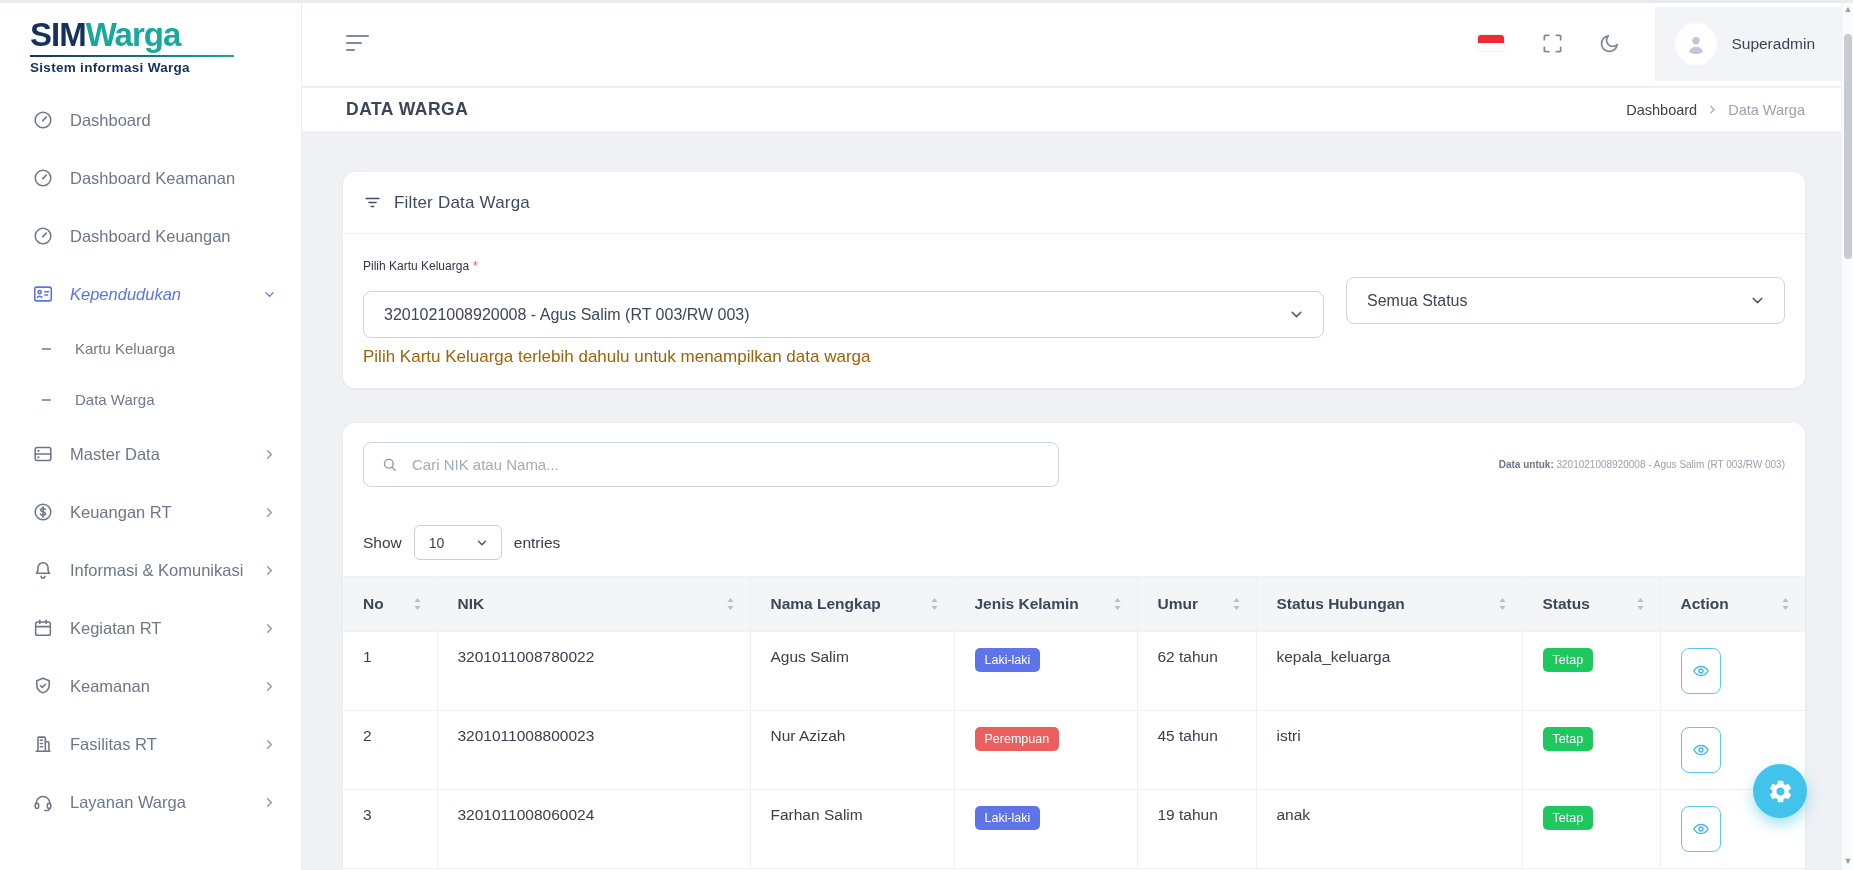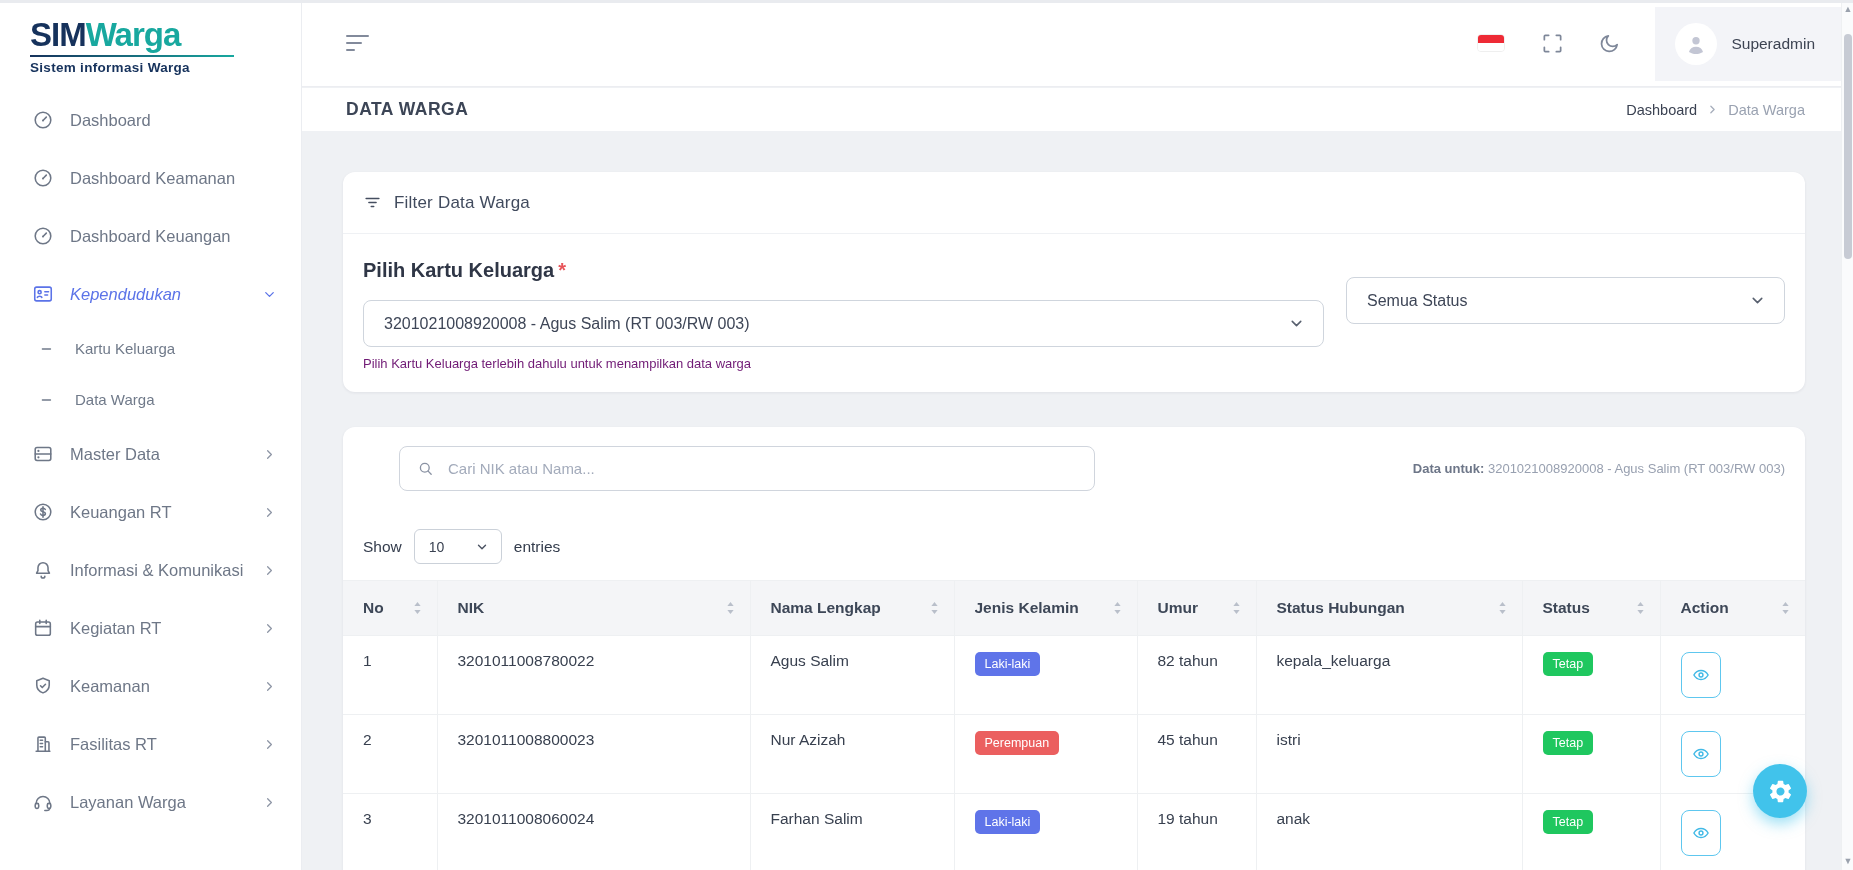--- a/index.html
+++ b/index.html
@@ -65,39 +65,39 @@
            padding:24px 48px 0 41px;overflow:hidden;}
   .card{background:#fff;border-radius:12px;box-shadow:0 1px 3px rgba(25,35,60,.07);}
   .fcard{margin-top:17px;}
   .fcard-head{display:flex;align-items:center;height:62px;padding:0 20px;border-bottom:1px solid #eff1f4;}
   .fcard-head .ficon{width:19px;height:19px;color:#454e60;margin-right:12px;display:flex;}
   .fcard-head .ficon svg{width:19px;height:19px;}
   .fcard-title{font-size:17px;font-weight:500;color:#414b5e;letter-spacing:.2px;}
   .fcard-body{display:flex;gap:22px;padding:25px 20px 21px;}
   .fg-left{width:961px;flex:none;}
   .fg-right{flex:1;}
-  .flabel{font-size:20px;font-weight:700;color:#2f3646;}
+  .flabel{font-size:12px;font-weight:400;color:#2f3646;}
   .req{color:#e8555a;margin-left:4px;}
   .select{margin-top:18px;height:47px;border:1px solid #cfd5dd;border-radius:8px;background:#fff;
           display:flex;align-items:center;justify-content:space-between;padding:0 18px 0 20px;
           font-size:16px;color:#3e4657;cursor:pointer;}
   .select .schev{width:17px;height:17px;color:#58606f;display:flex;}
   .select .schev svg{width:17px;height:17px;}
-  .fhelp{margin-top:9px;font-size:13px;color:#701a75;}
+  .fhelp{margin-top:9px;font-size:17px;color:#a16207;}
 
   .tcard{margin-top:35px;padding-top:19px;min-height:460px;}
   .trow1{display:flex;align-items:center;justify-content:space-between;padding:0 20px;}
   .searchbox{width:696px;height:45px;border:1px solid #d0d5dd;border-radius:8px;display:flex;
-             align-items:center;padding:0 14px 0 17px;background:#fff;margin-left:36px;}
+             align-items:center;padding:0 14px 0 17px;background:#fff;}
   .searchbox .sicon{width:17px;height:17px;color:#8a92a3;margin-right:12px;display:flex;flex:none;}
   .searchbox .sicon svg{width:17px;height:17px;}
   .searchbox input{border:none;outline:none;flex:1;font-size:15px;color:#3a4252;background:transparent;
                    font-family:"Liberation Sans","DejaVu Sans",sans-serif;}
   .searchbox input::placeholder{color:#a3abbb;}
-  .datafor{font-size:13px;color:#98a0b0;margin-left:27px;}
+  .datafor{font-size:10px;color:#98a0b0;margin-left:27px;}
   .datafor b{color:#6d7688;font-weight:bold;}
   .trow2{display:flex;align-items:center;padding:0 20px;margin-top:38px;font-size:15.5px;color:#333c4c;}
   .entries-select{margin:0 12px;width:88px;height:35px;border:1px solid #cbd1d9;border-radius:6px;
                   display:flex;align-items:center;justify-content:space-between;padding:0 12px 0 14px;
                   font-size:14px;color:#3a4252;cursor:pointer;background:#fff;}
   .entries-select .schev{width:14px;height:14px;color:#4a5261;display:flex;}
   .entries-select .schev svg{width:14px;height:14px;}
 
   table.data{width:100%;border-collapse:collapse;table-layout:fixed;margin-top:16px;}
   table.data th{background:#f4f5f7;height:55px;padding:0 14px 0 20px;border:1px solid #eef0f2;
@@ -527,21 +527,21 @@
                 </div>
               </th>
             </tr>
           </thead>
           <tbody>
             <tr>
               <td>1</td>
               <td>3201011008780022</td>
               <td>Agus Salim</td>
               <td><span class="badge" style="background: rgb(95, 116, 233);">Laki-laki</span></td>
-              <td>82 tahun</td>
+              <td>62 tahun</td>
               <td>kepala_keluarga</td>
               <td><span class="badge" style="background: rgb(31, 199, 95);">Tetap</span></td>
               <td>
                 <button class="view-btn">
                   <svg viewBox="0 0 24 24" fill="none" stroke="currentColor" stroke-width="1.9" stroke-linecap="round" stroke-linejoin="round">
                     <path d="M2.5 12s3.4-6 9.5-6 9.5 6 9.5 6-3.4 6-9.5 6-9.5-6-9.5-6z"></path>
                     <circle cx="12" cy="12" r="2.6"></circle>
                   </svg>
                 </button>
               </td>

